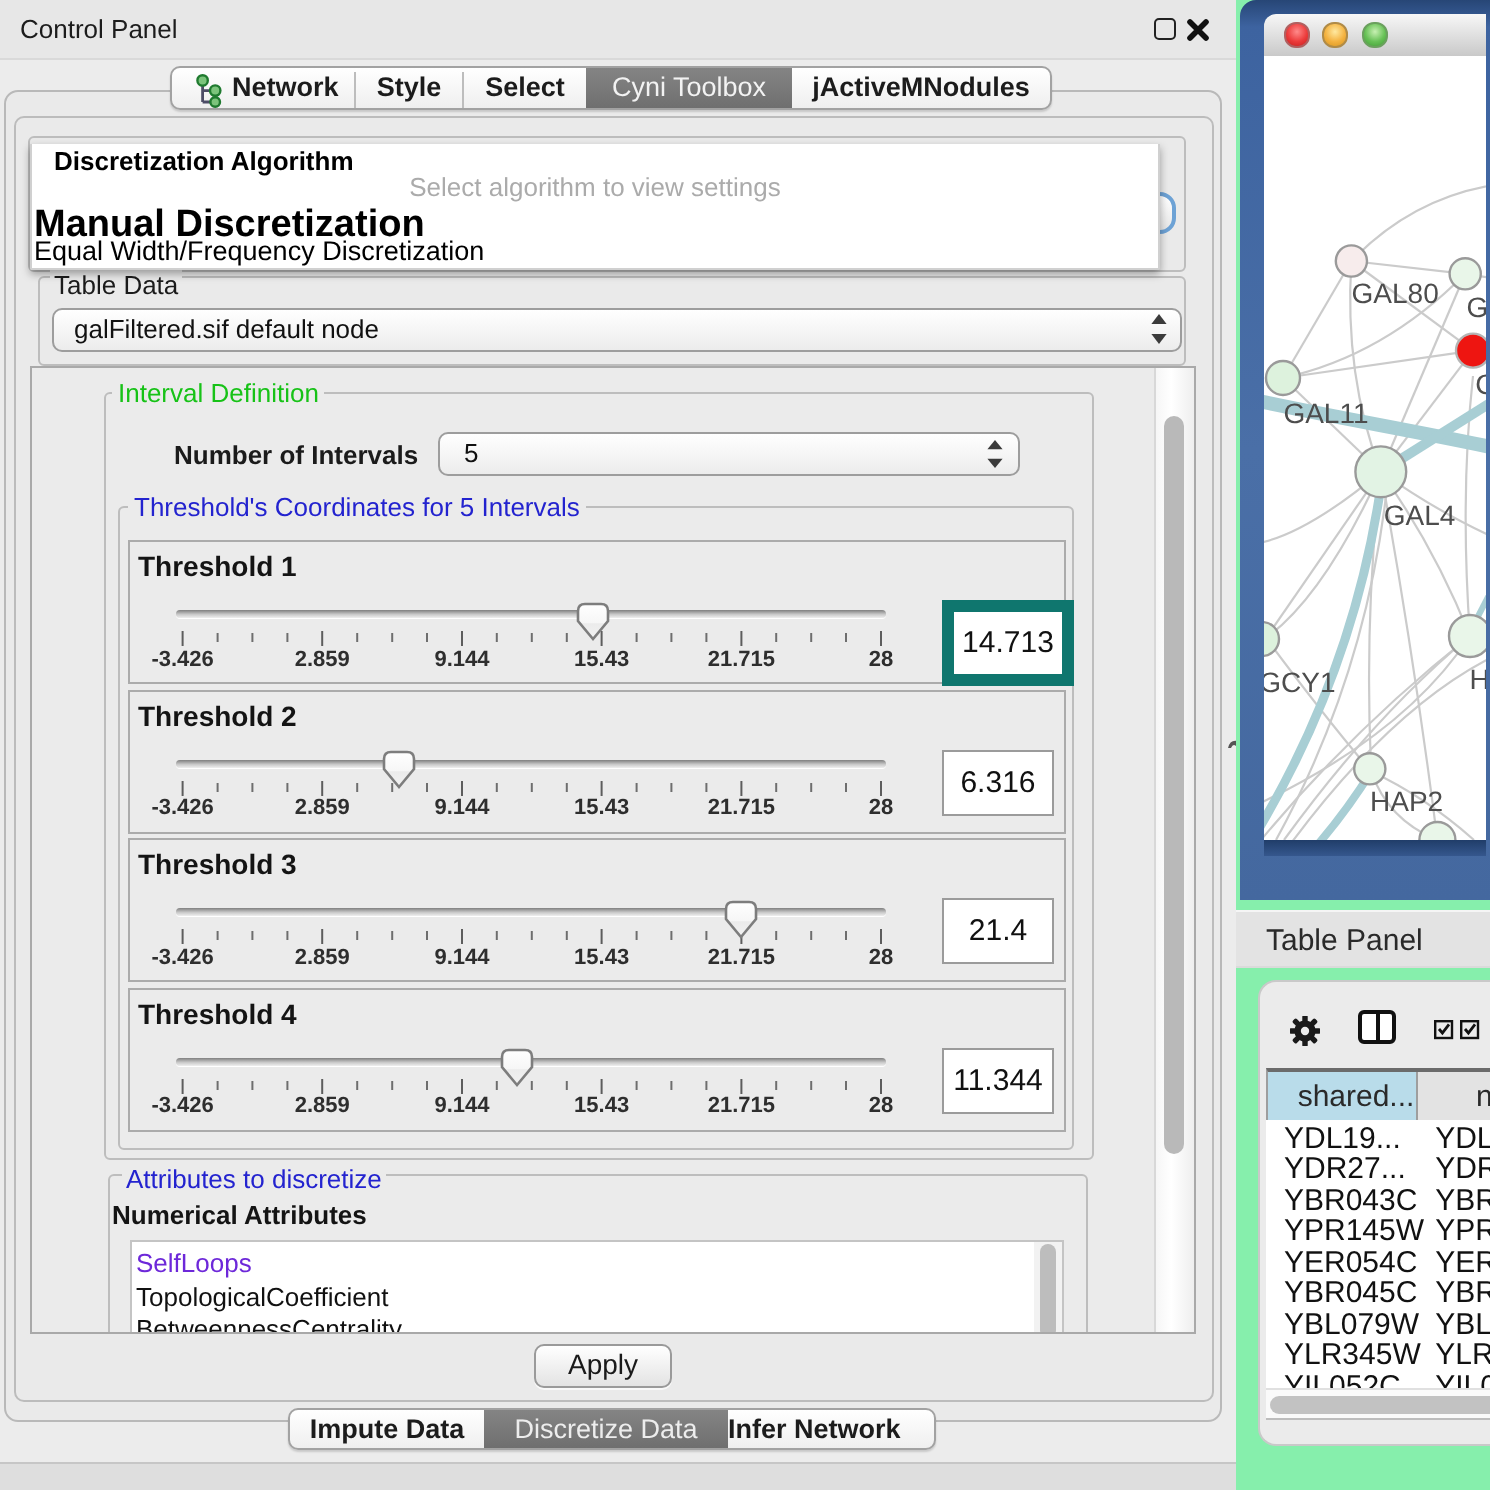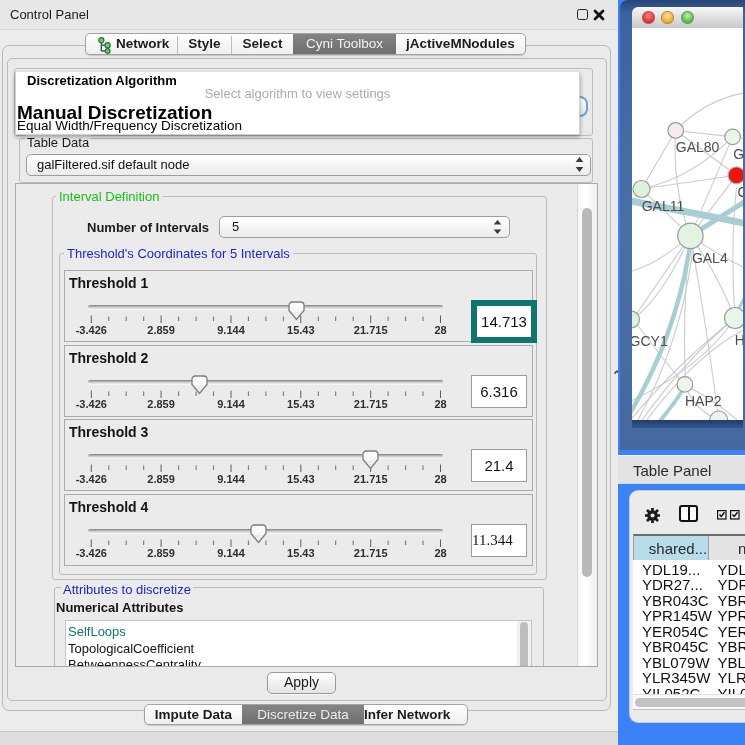--- a/index.html
+++ b/index.html
@@ -243,28 +243,28 @@
         <path d="M1 4.5 Q1 1 4.5 1 L12.5 1 Q16 1 16 4.5 L16 9.5 L8.5 18.5 L1 9.5 Z" fill="url(#tg3)" stroke="#7d7d7d" stroke-width="1.3"></path>
         <defs>
             <linearGradient id="tg3" x1="0" y1="0" x2="0" y2="1">
               <stop offset="0" stop-color="#ffffff"></stop>
               <stop offset="0.55" stop-color="#f6f6f6"></stop>
               <stop offset="0.56" stop-color="#ebebeb"></stop>
               <stop offset="1" stop-color="#f2f2f2"></stop>
             </linearGradient>
           </defs>
       </svg>
-      <div class="abs" style="left:406px;top:29px;width:54px;height:31px;border:1px solid #9b9b9b;background:#fff;text-align:left;font-size:15px;color:#111;line-height:31px;font-family:Liberation Serif, serif;">11.344</div>
+      <div class="abs" style="left:406px;top:29px;width:54px;height:31px;border:1px solid #9b9b9b;background:#fff;text-align:center;font-size:15px;color:#111;line-height:31px;">11.344</div>
     </div>
 
     <div class="abs" style="left:38px;top:403px;width:488px;height:95px;border:1px solid #bdbdbd;border-radius:3px;"></div>
     <div class="abs" style="left:45px;top:398px;font-size:13px;color:#2323cf;background:#ebebeb;padding:0 2px;">Attributes to discretize</div>
     <div class="abs" style="left:40px;top:416px;font-size:13px;font-weight:bold;color:#141414;">Numerical Attributes</div>
     <div class="abs" style="left:49px;top:436px;width:465px;height:48px;background:#fff;border:1px solid #c4c4c4;border-bottom:none;">
-      <div class="abs" style="left:2px;top:3px;font-size:13px;color:#0f766e;">SelfLoops</div>
+      <div class="abs" style="left:2px;top:3px;font-size:13px;color:#6d28d9;">SelfLoops</div>
       <div class="abs" style="left:2px;top:19.5px;font-size:13px;color:#111;">TopologicalCoefficient</div>
       <div class="abs" style="left:2px;top:36px;font-size:13px;color:#111;">BetweennessCentrality</div>
       <div class="abs" style="left:451px;top:0;width:14px;height:48px;background:#f2f2f2;">
         <div class="abs" style="left:2.5px;top:1px;width:8px;height:47px;border-radius:4px;background:#bdbdbd;"></div>
       </div>
     </div>
 
     <div class="abs" style="left:561px;top:0;width:19px;height:484px;background:linear-gradient(90deg,#f6f6f6,#ffffff 40%,#eeeeee);border-left:1px solid #d8d8d8;"></div>
     <div class="abs" style="left:565.5px;top:24px;width:10px;height:369px;border-radius:5px;background:#b9b9b9;"></div>
 
@@ -287,21 +287,21 @@
   <div class="abs" style="left:0;top:731px;width:618px;height:14px;background:#dedede;border-top:1px solid #c6c6c6;"></div>
 </div>
 
 <div class="abs" id="popup" style="left:15px;top:72px;width:563px;height:62px;background:#ffffff;border:1px solid #d0d0d0;border-top:none;box-shadow:0 2px 4px rgba(0,0,0,0.35);border-radius:0 0 1px 1px;">
   <div class="abs" style="left:11px;top:1px;font-size:13px;font-weight:bold;color:#000000;">Discretization Algorithm</div>
   <div class="abs" style="left:0;top:14px;width:563px;text-align:center;font-size:13px;color:#ababab;">Select algorithm to view settings</div>
   <div class="abs" style="left:1px;top:30px;font-size:19px;font-weight:bold;color:#000;">Manual Discretization</div>
   <div class="abs" style="left:1px;top:46px;font-size:13.5px;color:#000;">Equal Width/Frequency Discretization</div>
 </div>
 
-<div class="abs" id="rightside" style="left:618px;top:0;width:127px;height:745px;background:#3b82f6;">
+<div class="abs" id="rightside" style="left:618px;top:0;width:127px;height:745px;background:#86efac;">
 
   <div class="abs" style="left:2px;top:0;width:125px;height:450px;background:linear-gradient(180deg,#274676 0%,#3d63a0 3%,#4a6fa7 50%,#44689f 100%);border-radius:8px 0 0 0;"></div>
 
   <div class="abs" style="left:14px;top:7px;width:111px;height:21px;background:linear-gradient(#f7f7f7,#c9c9c9);border-radius:6px 0 0 0;border-bottom:1px solid #8e8e8e;">
     <div class="abs" style="left:10px;top:3.8px;width:11px;height:11px;border-radius:6px;background:radial-gradient(circle at 50% 35%,#ff8a8a,#ec3b3b 55%,#c31f1f);border:0.5px solid #b06060;"></div>
     <div class="abs" style="left:29px;top:3.8px;width:11px;height:11px;border-radius:6px;background:radial-gradient(circle at 50% 35%,#ffe9a0,#f4b240 55%,#d7941e);border:0.5px solid #b08b47;"></div>
     <div class="abs" style="left:49px;top:3.8px;width:11px;height:11px;border-radius:6px;background:radial-gradient(circle at 50% 35%,#c7f0b2,#67c156 55%,#3f9c34);border:0.5px solid #6ba05e;"></div>
   </div>
 
   <div class="abs" id="netcanvas" style="left:14px;top:28px;width:111px;height:392px;background:#ffffff;overflow:hidden;">

